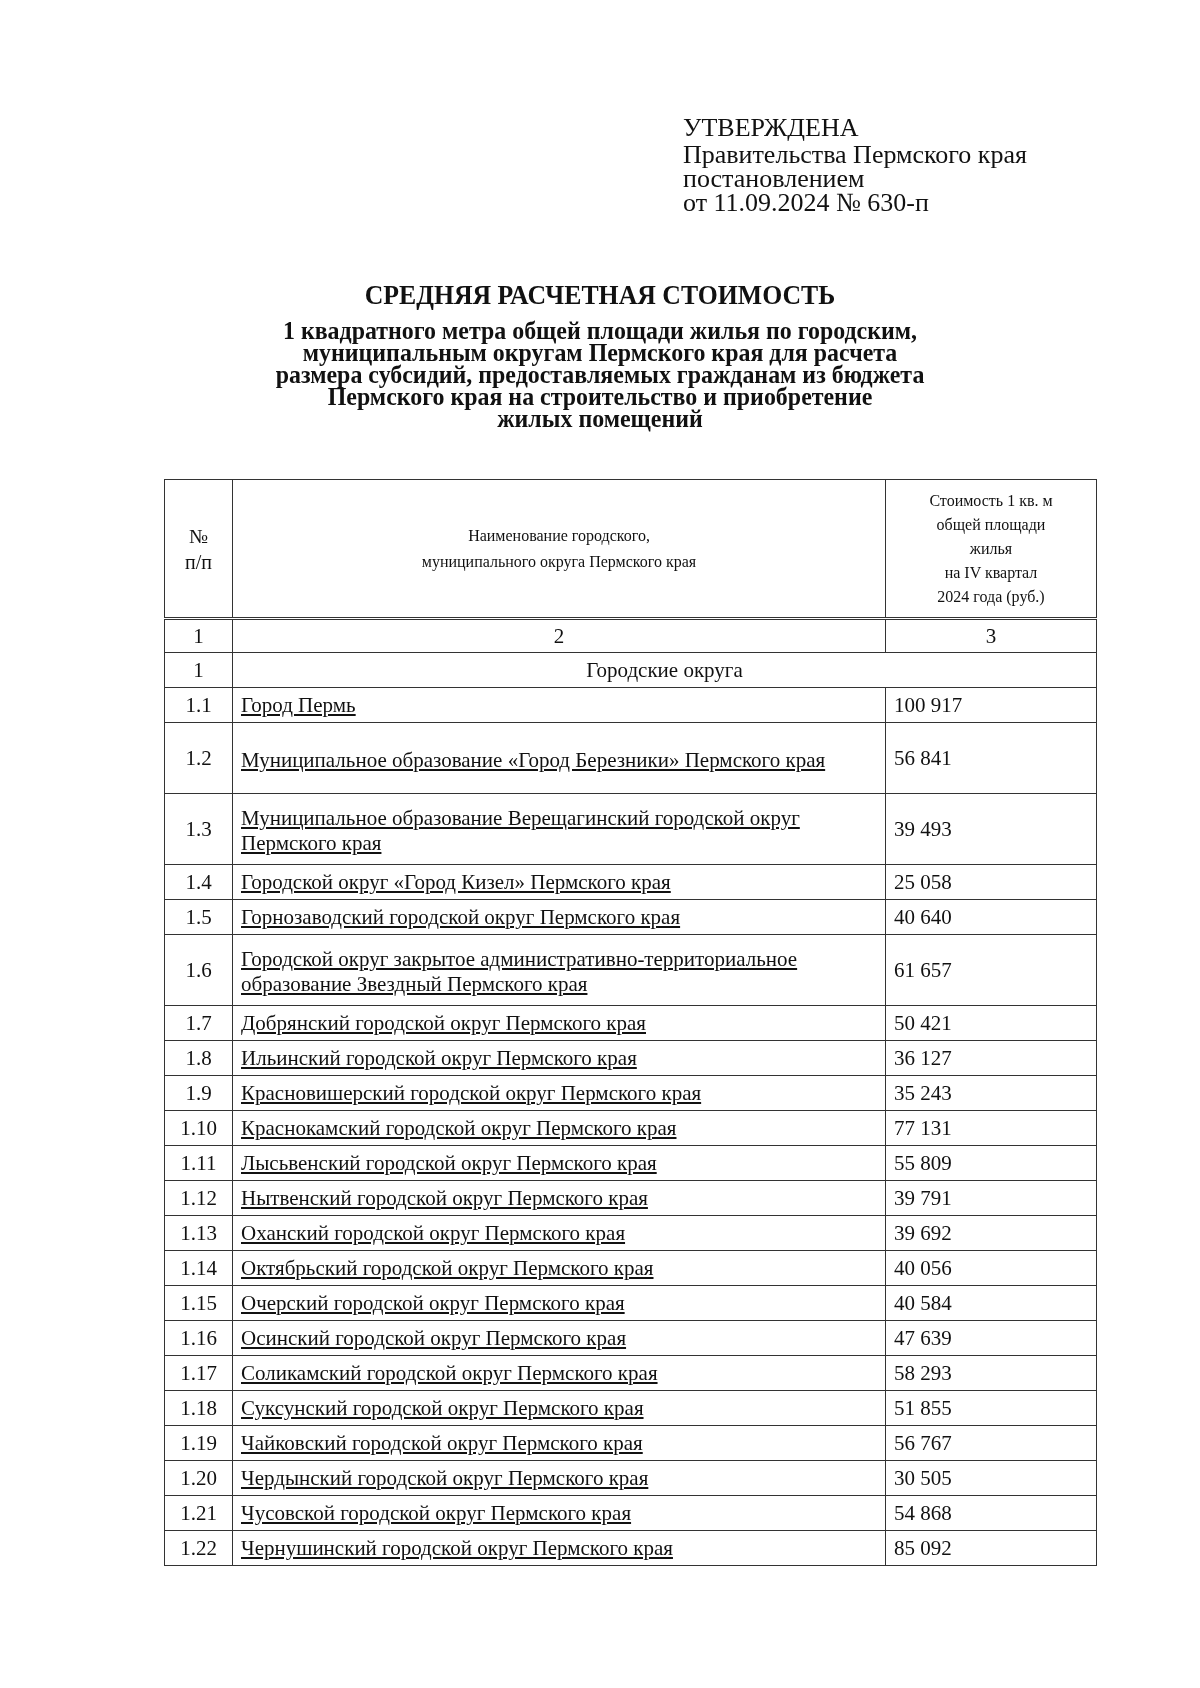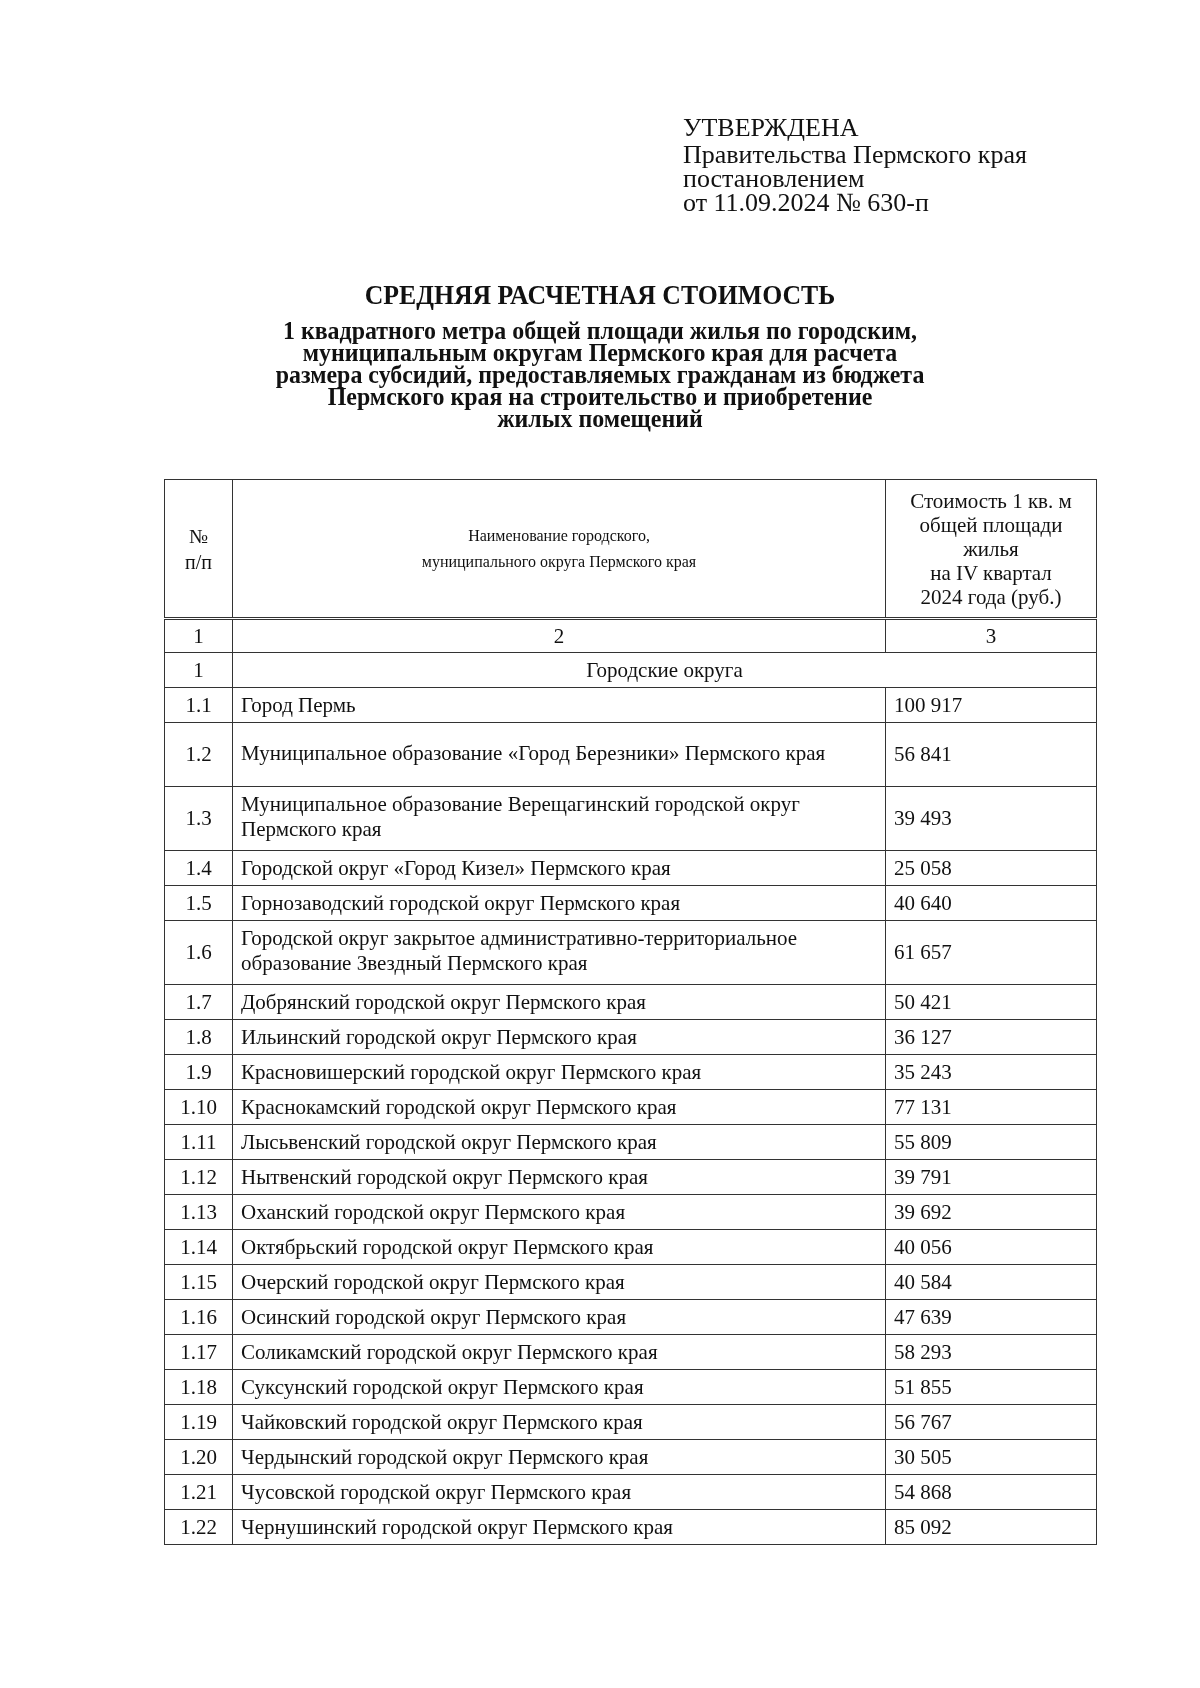--- a/index.html
+++ b/index.html
@@ -11,30 +11,30 @@
   .title { position: absolute; left: 150px; width: 900px; top: 280px; text-align: center;
            font-weight: bold; font-size: 28px; line-height: 30px; transform: scaleX(0.92); transform-origin: center; }
   .subtitle { position: absolute; left: 120px; width: 960px; top: 320px; text-align: center;
               font-weight: bold; font-size: 26px; line-height: 22px; transform: scaleX(0.92); transform-origin: center; }
   .subtitle div { white-space: nowrap; }
   table.main { position: absolute; left: 164px; top: 479px; width: 933px; border-collapse: collapse;
                font-size: 21px; }
   table.main td, table.main th { border: 1.5px solid #333; padding: 0 8px; vertical-align: middle; font-weight: normal; }
   th.c-num { width: 51px; text-align: center; font-size: 20px; line-height: 26px; }
   th.c-name { text-align: center; font-size: 16px; line-height: 26px; }
-  th.c-cost { width: 194px; text-align: center; font-size: 21px; line-height: 24px; }
+  th.c-cost { width: 194px; text-align: center; font-size: 16px; line-height: 24px; }
   tr.head { height: 139px; }
   tr.colnums td { height: 32px; text-align: center; border-top: 3px double #333; }
   tr.section td { height: 34px; }
   td.num { text-align: center; }
-  td.name { line-height: 25px; }
+  td.name { line-height: 25px; text-decoration: underline; }
   td.cost { text-align: left; vertical-align: top; padding-top: 3px; }
   tr.r1 td { height: 34px; }
   tr.r2 td { height: 58px; }
-  td.name.r2text { vertical-align: middle; padding-top: 1px; padding-bottom: 4px; }
+  td.name.r2text { vertical-align: middle; padding-top: 8px; padding-bottom: 4px; }
   .section-label { text-align: center; }
 </style>
 </head>
 <body>
 
 <div class="approval">
   <div class="a-title">УТВЕРЖДЕНА</div>
   <div>Правительства Пермского края</div>
   <div>постановлением</div>
   <div>от 11.09.2024 № 630-п</div>

